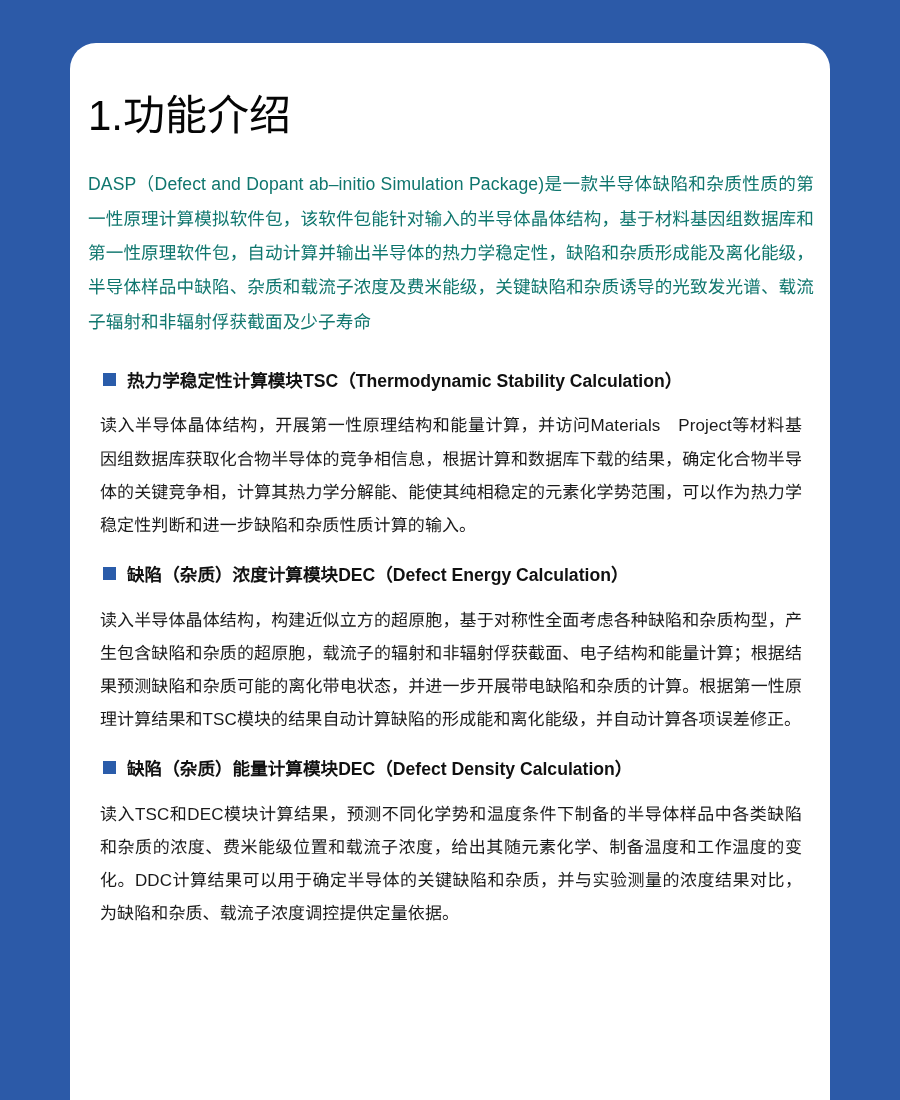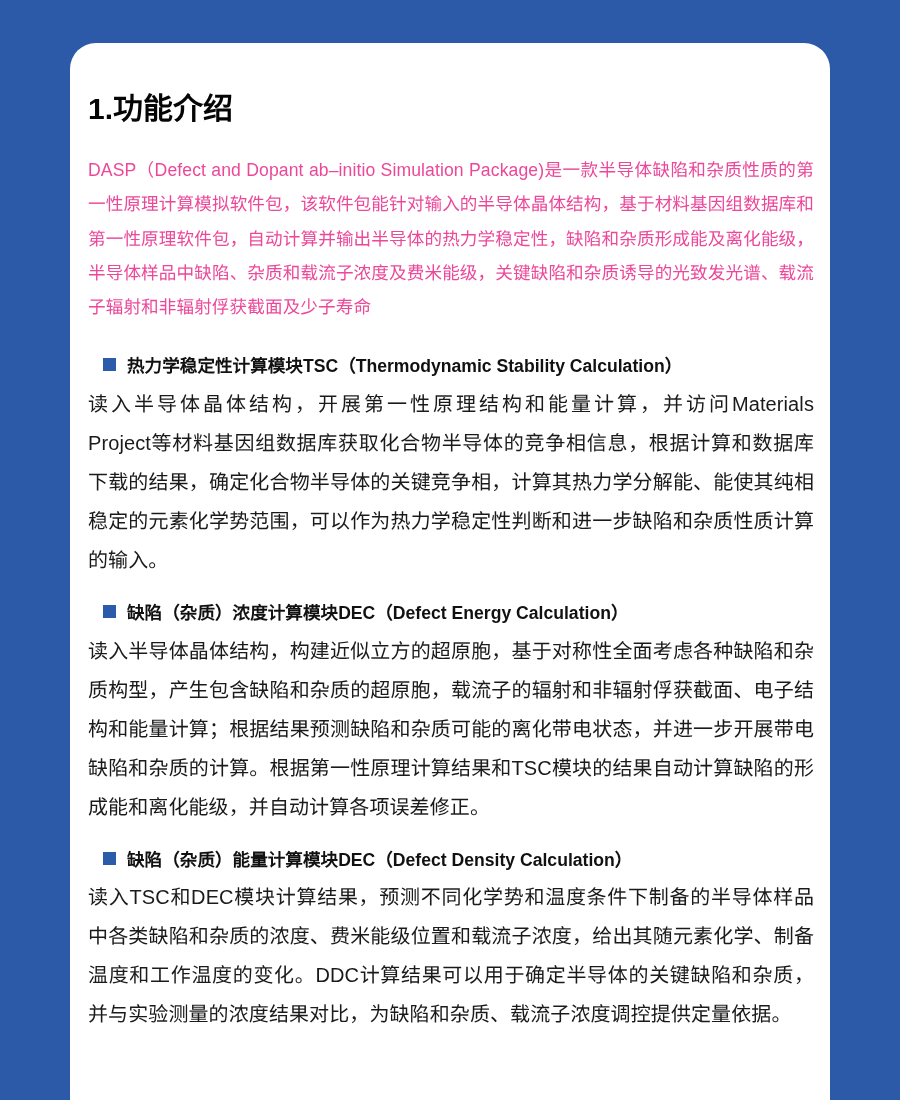--- a/index.html
+++ b/index.html
@@ -35,22 +35,22 @@
     padding: 48px 18px 0 18px;
     overflow: hidden;
   }
 
   #content {
     width: 726px;
     margin: 0 auto;
   }
 
   .page-title {
-    font-size: 30px;
-    font-weight: bold;
+    font-size: 42px;
+    font-weight: normal;
     color: #050505;
     letter-spacing: 0px;
     margin: 0 0 26px 0;
     line-height: 1.2;
   }
 
   .intro-para {
     font-size: 17.6px;
     color: #1a1a1a;
     line-height: 1.95;
@@ -83,41 +83,41 @@
     margin-right: 11px;
     position: relative;
     top: -1px;
   }
 
   .section-heading-text {
     font-weight: bold;
   }
 
   .section-body {
-    font-size: 20px;
+    font-size: 17px;
     color: #1a1a1a;
     line-height: 1.95;
-    margin: 0;
+    margin: 12px;
     text-align: justify;
     text-justify: inter-ideograph;
     letter-spacing: 0.1px;
   }
 
   .gap-lg { margin-bottom: 26px; }
 </style>
 </head>
 <body style="background: rgb(44, 90, 168);">
 
 <div id="page" style="background: rgb(44, 90, 168);">
   <div id="card" style="background: rgb(255, 255, 255);">
     <div id="content">
 
       <h1 class="page-title" style="color: rgb(5, 5, 5);">1.功能介绍</h1>
 
-      <p class="intro-para gap-lg" style="color: #ec4899;">DASP（Defect and Dopant ab–initio Simulation Package)是一款半导体缺陷和杂质性质的第一性原理计算模拟软件包，该软件包能针对输入的半导体晶体结构，基于材料基因组数据库和第一性原理软件包，自动计算并输出半导体的热力学稳定性，缺陷和杂质形成能及离化能级，半导体样品中缺陷、杂质和载流子浓度及费米能级，关键缺陷和杂质诱导的光致发光谱、载流子辐射和非辐射俘获截面及少子寿命</p>
+      <p class="intro-para gap-lg" style="color: #0f766e;">DASP（Defect and Dopant ab–initio Simulation Package)是一款半导体缺陷和杂质性质的第一性原理计算模拟软件包，该软件包能针对输入的半导体晶体结构，基于材料基因组数据库和第一性原理软件包，自动计算并输出半导体的热力学稳定性，缺陷和杂质形成能及离化能级，半导体样品中缺陷、杂质和载流子浓度及费米能级，关键缺陷和杂质诱导的光致发光谱、载流子辐射和非辐射俘获截面及少子寿命</p>
 
       <div class="section">
         <div class="section-heading">
           <span class="bullet-square" style="background: rgb(42, 92, 170);"></span>
           <span class="section-heading-text">热力学稳定性计算模块TSC（Thermodynamic Stability Calculation）</span>
         </div>
         <p class="section-body" style="color: rgb(26, 26, 26);">读入半导体晶体结构，开展第一性原理结构和能量计算，并访问Materials　Project等材料基因组数据库获取化合物半导体的竞争相信息，根据计算和数据库下载的结果，确定化合物半导体的关键竞争相，计算其热力学分解能、能使其纯相稳定的元素化学势范围，可以作为热力学稳定性判断和进一步缺陷和杂质性质计算的输入。</p>
       </div>
 
       <div class="section">

